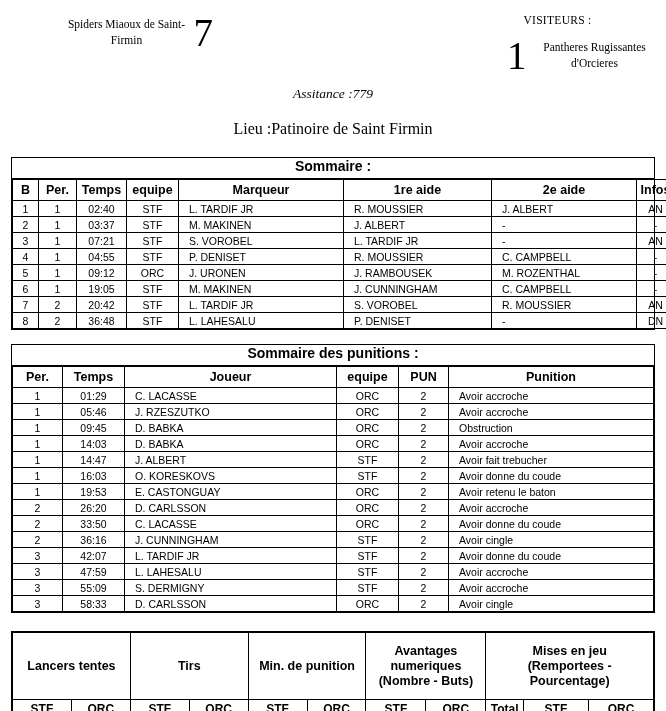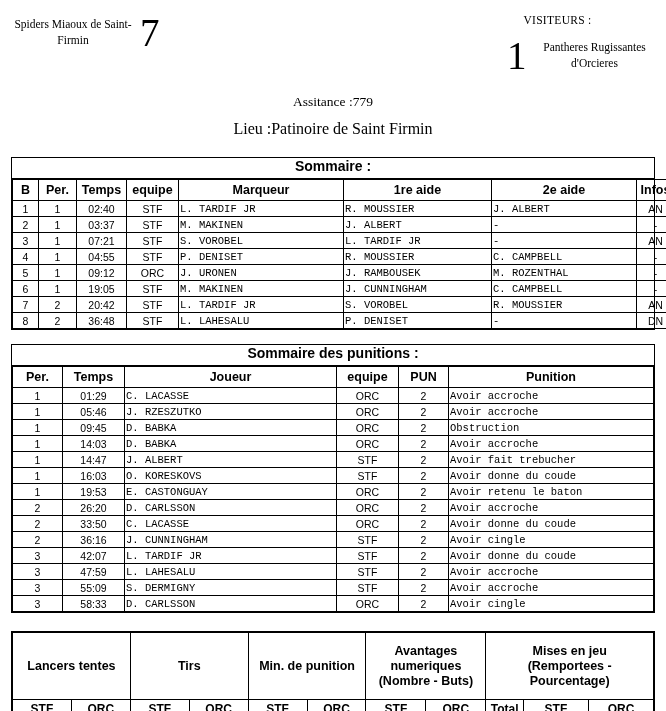--- a/index.html
+++ b/index.html
@@ -36,44 +36,45 @@
     letter-spacing: 0.3px;
     margin-bottom: 11px;
     white-space: nowrap;
   }
   .side-row {
     display: flex;
     align-items: center;
     justify-content: center;
     gap: 4px;
   }
-  .side-locaux .side-row { justify-content: flex-start; padding-left: 6px; }
+  .side-locaux .side-row { justify-content: flex-end; padding-left: 6px; }
   .side-visiteurs .side-row { justify-content: flex-start; padding-left: 52px; }
 
   .team-name {
     font-size: 11.5px;
     line-height: 1.32;
     width: 118px;
     text-align: center;
   }
   .score {
     font-size: 39px;
     line-height: 0.95;
     font-weight: normal;
   }
   .score-locaux { margin-left: 4px; }
   .score-visiteurs { margin-right: 5px; }
 
   .assistance {
     position: absolute;
-    top: 94px;
+    top: 86px;
     left: 0;
     width: 666px;
     text-align: center;
     font-size: 13.5px;
+    font-style: italic;
   }
   .lieu {
     position: absolute;
     top: 120px;
     left: 0;
     width: 666px;
     text-align: center;
     font-size: 16px;
   }
 
@@ -112,22 +113,21 @@
     text-align: center;
     height: 21px;
   }
   .row td {
     font-size: 10.5px;
     height: 16px;
     text-align: center;
   }
   .cell-left {
     text-align: left !important;
-    padding-left: 1px;
-    font-family: Liberation Mono, monospace;
+    padding-left: 10px;
   }
 
   
   .c-b      { width: 26px; }
   .c-per    { width: 38px; }
   .c-temps  { width: 50px; }
   .c-eq     { width: 52px; }
   .c-marq   { width: 165px; }
   .c-a1     { width: 148px; }
   .c-a2     { width: 145px; }

